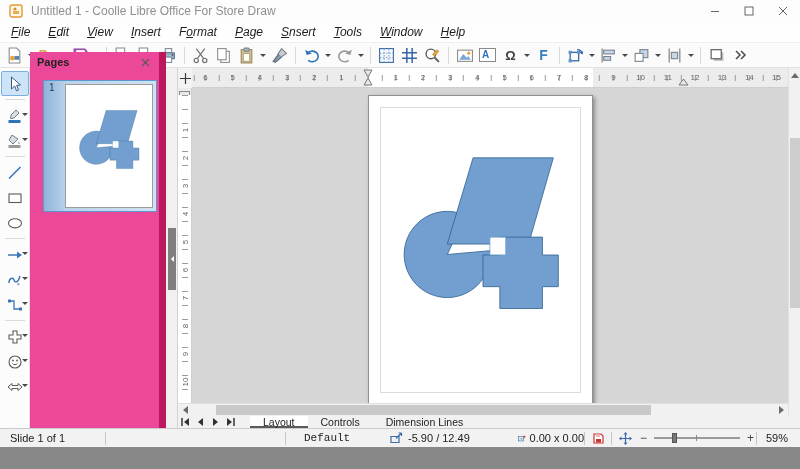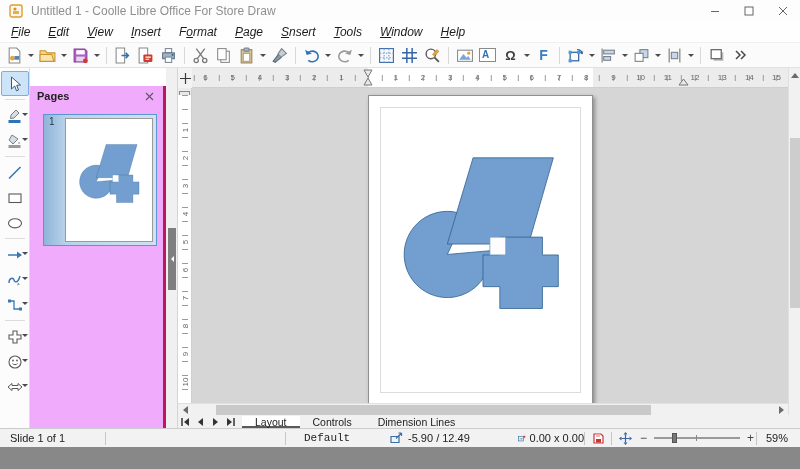--- a/index.html
+++ b/index.html
@@ -30,21 +30,21 @@
   .ic-textbox b{font-size:10px;color:#2e74b5;line-height:1;}
 
   
   .toolbox{position:absolute;left:0;top:68px;width:30px;height:382px;background:#fcfcfc;border-right:1px solid #dedede;display:flex;flex-direction:column;align-items:center;padding-top:3px;}
   .xbtn{position:relative;width:28px;height:25px;display:flex;align-items:center;justify-content:center;flex:none;}
   .xbtn .dda{position:absolute;right:1px;top:10px;margin:0;border-width:3px;}
   .xbtn.active{background:#cde4f8;border:1px solid #7ab0e0;border-radius:2px;}
   .xsep{width:20px;height:1px;background:#dcdcdc;margin:3px 0;flex:none;}
 
   
-  .pagespanel{position:absolute;left:30px;top:86px;width:136px;height:382px;background:#f0abfc;border-right:3px solid #be185d;}
+  .pagespanel{position:absolute;left:30px;top:52px;width:136px;height:382px;background:#ec4899;border-right:7px solid #be185d;}
   .pheader{height:20px;display:flex;align-items:center;padding:0 7px;font-size:11px;font-weight:bold;color:#222;}
   .pclose{margin-left:auto;width:14px;height:14px;display:flex;align-items:center;justify-content:center;}
   .thumbwrap{position:absolute;left:13px;top:28px;width:114px;height:132px;border:1px solid #5a96d0;background:linear-gradient(90deg,#8fb4d9 0px,#b9d2ea 22px,#cfe2f2 100%);}
   .thumbnum{position:absolute;left:5px;top:1px;font-size:10px;color:#243a52;}
   .thumbpage{position:absolute;left:21px;top:3px;right:3px;bottom:3px;background:#fff;border:1px solid #9b9b9b;}
   .minidrawing{position:absolute;inset:0;width:100%;height:100%;}
 
   
   .splitter{position:absolute;left:166px;top:68px;width:12px;height:382px;background:#f0f0f0;border-right:1px solid #d4d4d4;}
   .splitthumb{position:absolute;left:2px;top:160px;width:8px;height:62px;background:#7f7f7f;display:flex;align-items:center;justify-content:center;}
@@ -80,21 +80,21 @@
   .hthumb{position:absolute;top:1px;left:38px;width:435px;height:10px;background:#c9c9c9;}
   .harrow{position:absolute;top:0;width:13px;height:12px;display:flex;align-items:center;justify-content:center;}
   .tri-up{width:0;height:0;border:4px solid transparent;border-bottom:5px solid #6b6b6b;margin-top:-3px;}
   .tri-down{width:0;height:0;border:4px solid transparent;border-top:5px solid #6b6b6b;margin-bottom:-3px;}
   .tri-left{width:0;height:0;border:4px solid transparent;border-right:5px solid #6b6b6b;margin-left:-3px;}
   .tri-right{width:0;height:0;border:4px solid transparent;border-left:5px solid #6b6b6b;margin-right:-3px;}
 
   
   .tabrow{position:absolute;left:178px;bottom:19px;width:622px;height:13px;background:#f1f1f1;display:flex;align-items:stretch;font-size:10.5px;color:#222;}
   .navbtn{width:15px;display:flex;align-items:center;justify-content:center;}
-  .tabs{display:flex;margin-left:4px;align-items:center;}
+  .tabs{display:flex;margin-left:12px;align-items:center;}
   .tab{padding:0 13px;display:flex;align-items:center;white-space:nowrap;}
   .tab.active{background:#fff;box-shadow:inset 0 -2px 0 #5a5a5a;}
 
   
   .statusbar{position:absolute;left:0;bottom:0;width:800px;height:19px;background:#f2f2f2;border-top:1px solid #cccccc;display:flex;align-items:center;font-size:11px;color:#222;}
   .ssep{width:1px;height:13px;background:#c6c6c6;flex:none;}
   .scell{display:flex;align-items:flex-end;white-space:nowrap;flex:none;}
   .slidercell{display:flex;align-items:center;flex:none;}
   .ztrack{position:relative;width:86px;height:2px;background:#9a9a9a;margin:0 5px;}
   .zthumb{position:absolute;left:18px;top:-4px;width:5px;height:10px;background:#777;border:1px solid #555;}

